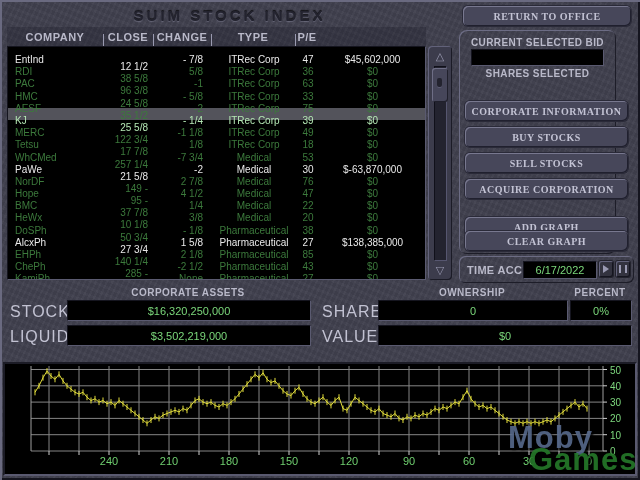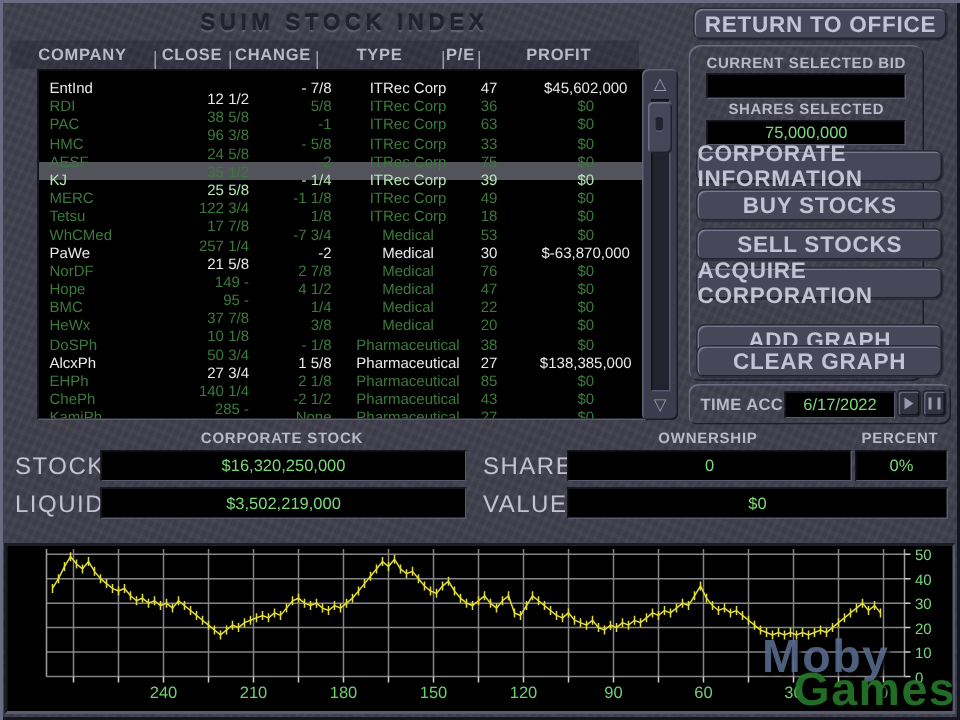--- a/index.html
+++ b/index.html
@@ -22,21 +22,21 @@
   .table-frame{position:absolute;left:4px;top:24px;width:447px;height:255px;}
   .thead{
     position:absolute;left:0;top:0;width:419px;height:19px;
     display:grid;grid-template-columns:96px 50px 58px 84px 24px 107px;
     align-items:center;background:rgba(20,20,30,0.25);
     color:#b9b9c9;font-size:11px;font-weight:bold;letter-spacing:0.5px;
   }
   .th{position:relative;text-align:center;}
   .th + .th::before{content:"";position:absolute;left:0;top:3px;width:1px;height:12px;background:#9a9ab0;}
   .tbody{
-    position:absolute;left:18px;top:19px;width:419px;height:234px;background:#000;
+    position:absolute;left:0;top:19px;width:419px;height:234px;background:#000;
     border:1px solid;border-color:#15151f #5a5a70 #5a5a70 #15151f;
     box-sizing:border-box;overflow:hidden;
   }
   .trow{
     display:grid;grid-template-columns:96px 50px 58px 84px 24px 105px;
     height:12.2px;align-items:center;font-size:10px;line-height:11px;cursor:pointer;
   }
   .trow.dim{color:#3c7a3c;}
   .trow.white{color:#e9e9e9;}
   .trow.selected{color:#b5e8b5;background:#53535b;}
@@ -63,22 +63,23 @@
     background:#46465a;border-radius:3px;
     box-shadow: inset 1px 1px 0 #6e6e86, inset -1px -1px 0 #20202c;
   }
   .sb-thumb::after{content:"";position:absolute;left:5px;top:10px;width:5px;height:9px;background:#23232f;border-radius:2px;box-shadow:0 1px 0 #5a5a72;}
   
   .right-panel{position:absolute;left:458px;top:3px;width:179px;height:281px;}
   .btn{
     display:flex;align-items:center;justify-content:center;cursor:pointer;
     background:linear-gradient(105deg,#4b4b5f,#42425?;);
     background:#47475a;border-radius:5px;
-    color:#c3c3d4;font-size:15px;font-weight:bold;letter-spacing:0.5px;
+    color:#c3c3d4;font-size:10px;font-weight:bold;letter-spacing:0.5px;
     box-shadow: inset 1px 1px 0 #78788f, inset -1px -1px 0 #20202e, 0 0 0 1px #2a2a38;
+    font-family: Liberation Serif, serif;
   }
   .return-btn{position:absolute;left:5px;top:3px;width:168px;height:20px;}
   .group-box{
     position:absolute;left:1px;top:27px;width:157px;height:224px;border-radius:8px;
     box-shadow: inset 1px 1px 0 #6c6c84, inset -1px -1px 0 #1d1d28;
   }
   .side-label{position:absolute;left:0;width:100%;text-align:center;color:#b9b9c9;font-size:10px;font-weight:bold;letter-spacing:0.4px;}
   .black-field{
     position:absolute;background:#000;
     border:1px solid;border-color:#15151f #5a5a70 #5a5a70 #15151f;
@@ -133,21 +134,20 @@
 
   <div class="left-panel">
     <div class="panel-title">SUIM STOCK INDEX</div>
     <div class="table-frame">
       <div class="thead">
         <div class="th">COMPANY</div>
         <div class="th">CLOSE</div>
         <div class="th">CHANGE</div>
         <div class="th">TYPE</div>
         <div class="th">P/E</div>
-        <div class="th">PROFIT</div>
       </div>
       <div class="tbody" id="tbody">
           <div class="trow white">
             <div class="td-company">EntInd</div>
             <div class="td-close">12 1/2</div>
             <div class="td-change">- 7/8</div>
             <div class="td-type">ITRec Corp</div>
             <div class="td-pe">47</div>
             <div class="td-profit">$45,602,000</div>
           </div>
@@ -310,23 +310,20 @@
   </div>
 
   <div class="right-panel">
     <div class="btn return-btn">RETURN TO OFFICE</div>
     <div class="group-box">
       <div class="side-label" style="top:7px;">CURRENT SELECTED BID</div>
       <div class="black-field" style="left:12px;right:12px;top:19px;height:15px;">
           <span></span>
         </div>
       <div class="side-label" style="top:38px;">SHARES SELECTED</div>
-      <div class="black-field" style="left:12px;right:12px;top:50px;height:15px;">
-          <span>75,000,000</span>
-        </div>
       <div class="btn gbtn" style="top:71px;">CORPORATE INFORMATION</div>
       <div class="btn gbtn" style="top:97px;">BUY STOCKS</div>
       <div class="btn gbtn" style="top:123px;">SELL STOCKS</div>
       <div class="btn gbtn" style="top:149px;">ACQUIRE CORPORATION</div>
       <div class="btn gbtn" style="top:175px;margin-top:12px;">ADD GRAPH</div>
       <div class="btn gbtn" style="top:201px;">CLEAR GRAPH</div>
     </div>
     <div class="time-box">
       <span class="time-label">TIME ACC.</span>
       <div class="black-field date-field">
@@ -335,21 +332,21 @@
       <div class="mini-btn mini-play">
           <span class="play-glyph"></span>
         </div>
       <div class="mini-btn mini-pause">
           <span class="pause-glyph"></span>
         </div>
     </div>
   </div>
 
   <div>
-    <div class="assets-header" style="left:67px;top:287px;width:242px;">CORPORATE STOCK</div>
+    <div class="assets-header" style="left:67px;top:287px;width:242px;">CORPORATE ASSETS</div>
     <div class="assets-header" style="left:378px;top:287px;width:188px;">OWNERSHIP</div>
     <div class="assets-header" style="left:570px;top:287px;width:60px;">PERCENT</div>
 
     <div class="field-label" style="left:10px;top:303px;">STOCKS</div>
     <div class="black-val" style="left:67px;top:300px;width:242px;">
         <span>$16,320,250,000</span>
       </div>
     <div class="field-label" style="left:10px;top:328px;">LIQUID</div>
     <div class="black-val" style="left:67px;top:325px;width:242px;">
         <span>$3,502,219,000</span>

